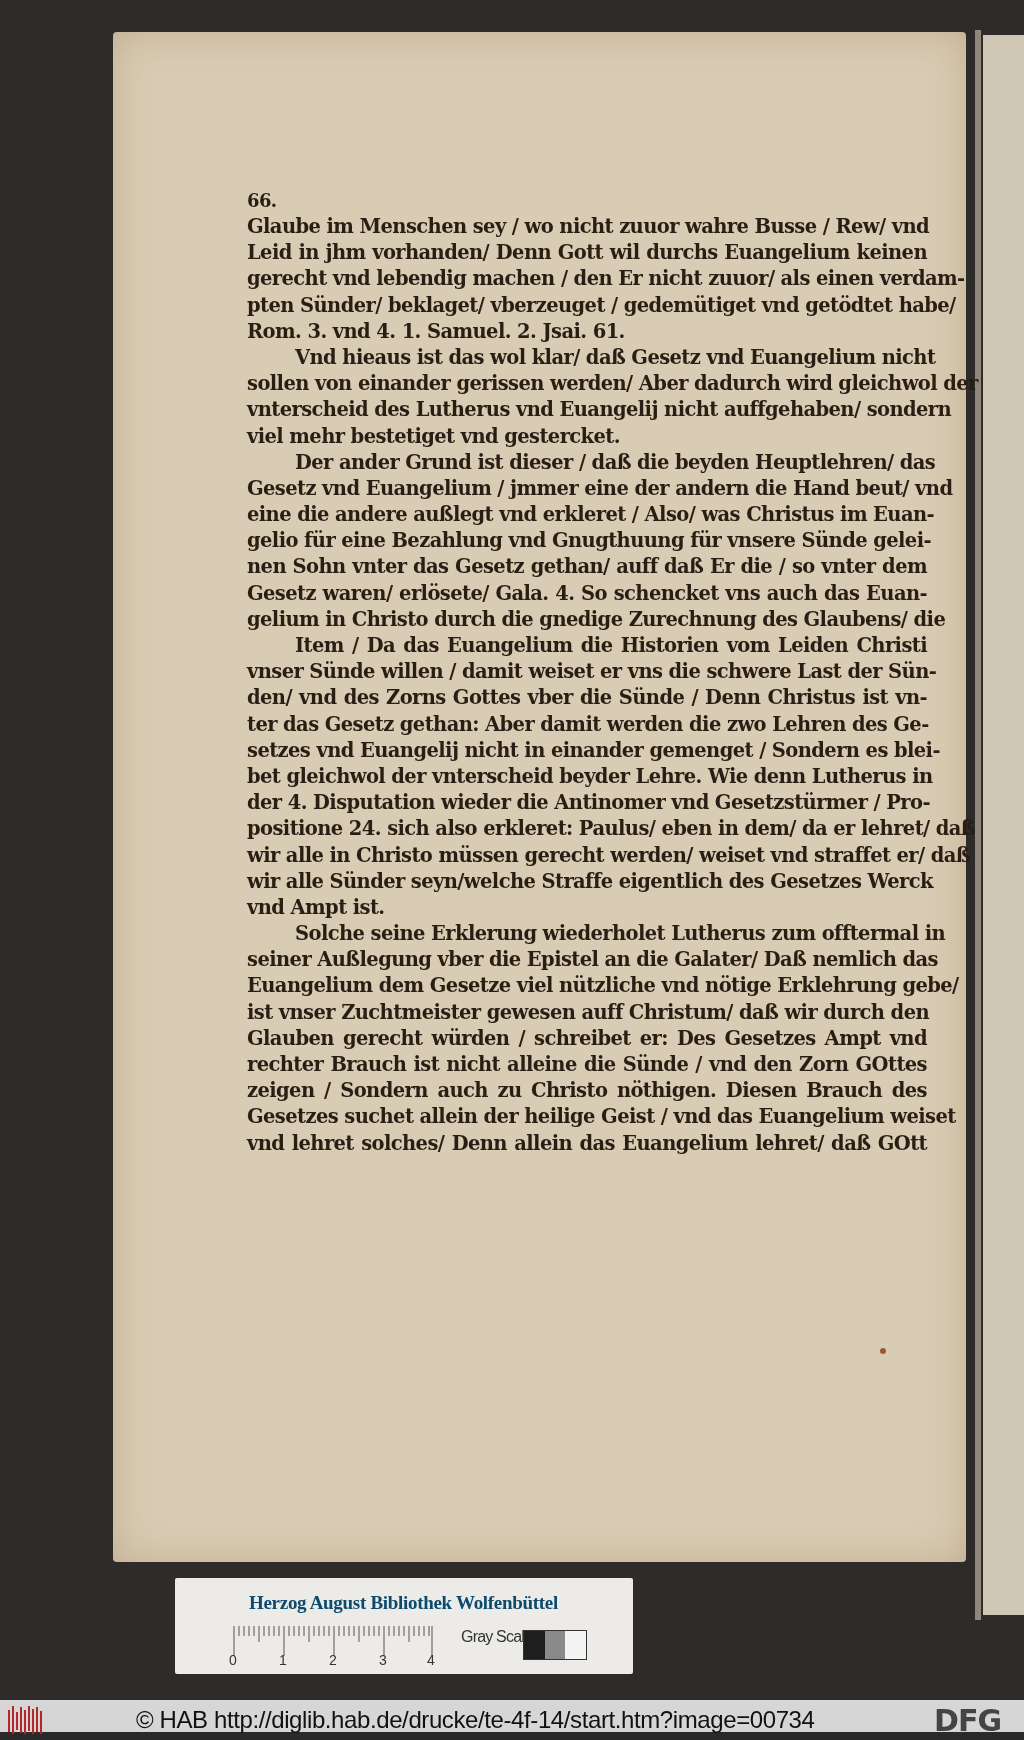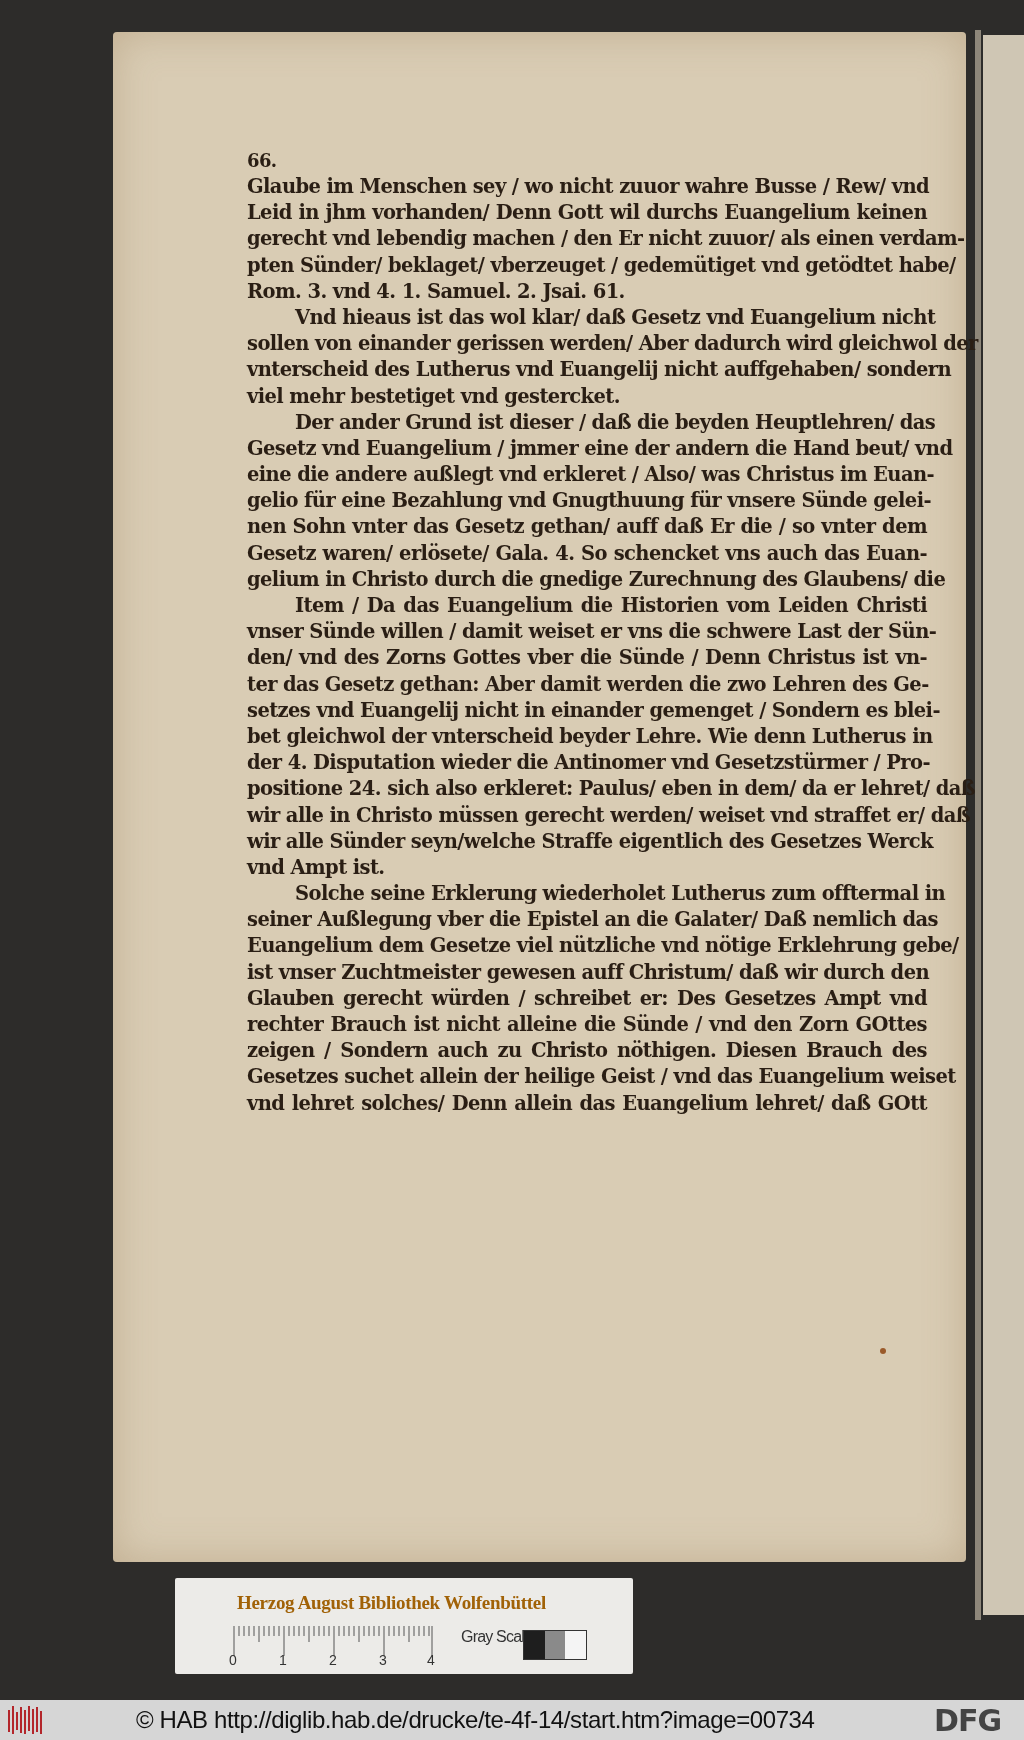--- a/index.html
+++ b/index.html
@@ -7,33 +7,33 @@
   .scan { position:absolute; left:0; top:0; width:1024px; height:1700px; background:#2d2c2a; }
   .page { position:absolute; left:113px; top:32px; width:853px; height:1530px; background:#d9ccb4;
           border-radius:4px; box-shadow: inset 0 0 40px rgba(150,120,80,0.35); }
   .next-page { position:absolute; left:983px; top:35px; width:41px; height:1580px; background:#cfc6b4; }
   .next-page-edge { position:absolute; left:975px; top:30px; width:6px; height:1590px; background:#8e877a; }
   .text { position:absolute; left:247px; top:148px; width:680px; color:#2a1e14;
           font-family:"DejaVu Serif", serif; font-weight:bold; font-size:19.5px; line-height:26.2px; letter-spacing:-0.6px; }
   .line { white-space:nowrap; text-align:justify; text-align-last:justify; height:26.2px; }
   .line.last { text-align-last:left; }
   .line.indent { padding-left:48px; }
-  .pagenum { height:26px; font-size:18px; }
+  .pagenum { height:26px; font-size:18px;margin-top:40px; }
   .catch { text-align:right; text-align-last:right; }
   .label-card { position:absolute; left:175px; top:1578px; width:458px; height:96px; background:#ecebe8;
                 border-radius:2px; }
-  .label-title { position:absolute; left:62px; top:14px; font-family:"Liberation Serif", serif; font-weight:bold;
-                 font-size:19px; color:#a16207; letter-spacing:-0.3px; }
+  .label-title { position:absolute; left:74px; top:14px; font-family:"Liberation Serif", serif; font-weight:bold;
+                 font-size:19px; color:#0c4a6e; letter-spacing:-0.3px; }
   .ruler { position:absolute; left:58px; top:48px; width:200px; height:30px; }
   .ruler-nums { position:absolute; left:54px; top:74px; width:220px; font-family:"Liberation Sans", sans-serif; font-size:14px; color:#333; }
   .ruler-nums span { position:absolute; }
   .gray-label { position:absolute; left:286px; top:50px; font-family:"Liberation Sans", sans-serif; font-size:16px; color:#333; letter-spacing:-0.8px; }
   .gray-swatch { position:absolute; left:348px; top:52px; width:62px; height:28px; border:1px solid #333; display:flex; }
   .gray-swatch div { flex:1; }
-  .footer { position:absolute; left:0; top:1700px; width:1024px; height:40px; background:#d6d6d6; }
+  .footer { position:absolute; left:0; top:1700px; width:1024px; height:32px; background:#d6d6d6; }
   .footer-text { position:absolute; left:136px; top:6px; font-family:"Liberation Sans", sans-serif; font-size:24px; color:#111; letter-spacing:-0.4px; }
   .hab-logo { position:absolute; left:6px; top:4px; width:40px; height:32px; }
   .dfg-logo { position:absolute; left:934px; top:3px; font-family:"DejaVu Sans", sans-serif; font-weight:bold; font-size:30px; color:#444; letter-spacing:-1px; }
   .dot { position:absolute; left:880px; top:1348px; width:6px; height:6px; border-radius:50%; background:#9a5a2a; }
 </style>
 </head>
 <body>
 
 <div class="scan"></div>
 <div class="next-page-edge"></div>

